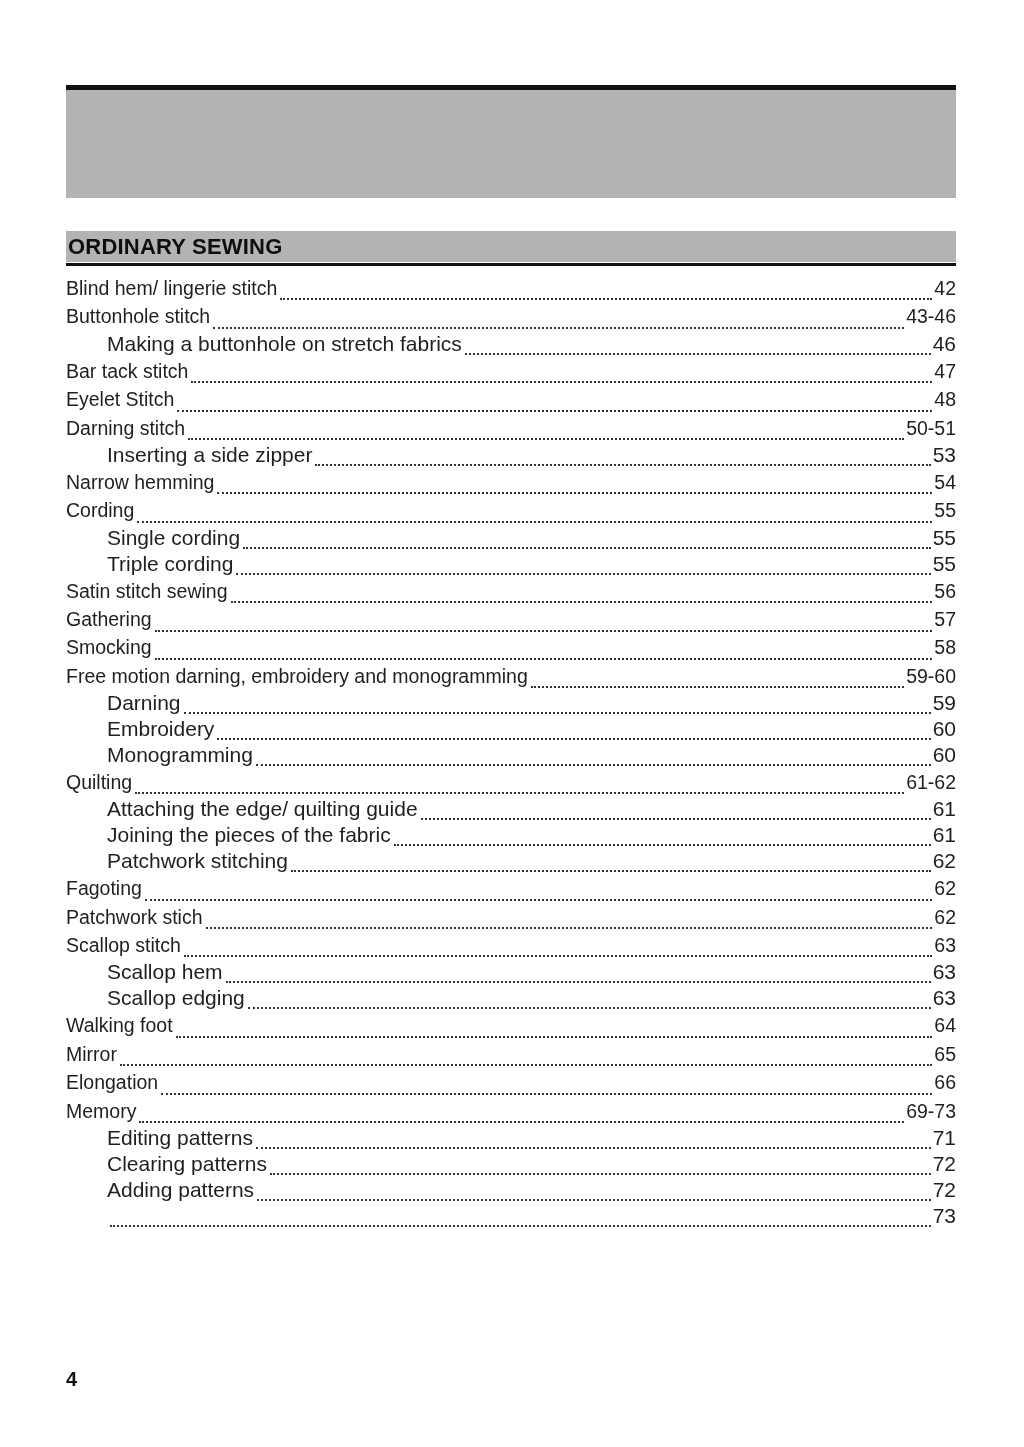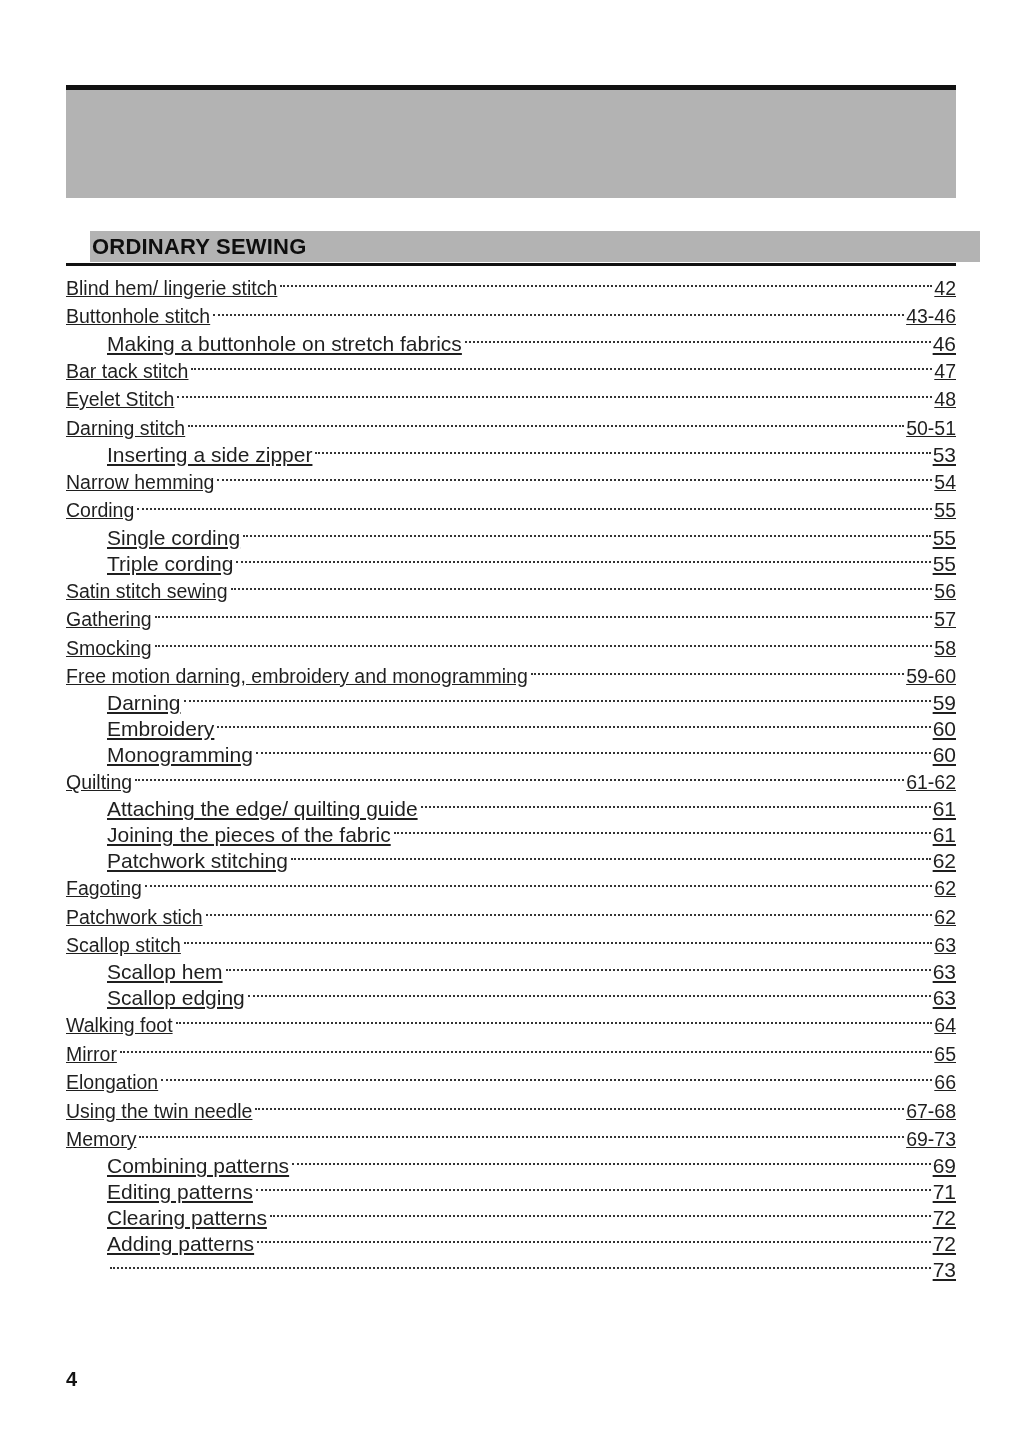--- a/index.html
+++ b/index.html
@@ -27,21 +27,20 @@
     border-top: 5px solid var(--rule-black);
     box-sizing: border-box;
   }
   .section-bar {
     position: absolute;
     left: 66px; top: 231px;
     width: 890px; height: 31px;
     background: var(--bar-gray);
     display: flex;
     align-items: center;
-    margin-left: 24px;
   }
   .section-title {
     font-weight: bold;
     font-size: 22px;
     letter-spacing: 0.2px;
     color: #0e0e0e;
     padding-left: 2px;
     white-space: nowrap;
   }
   .section-rule {
@@ -50,25 +49,24 @@
     width: 890px; height: 3px;
     background: var(--rule-black);
   }
   .toc {
     position: absolute;
     left: 66px; top: 274px;
     width: 890px;
   }
   .row {
     display: flex;
-    align-items: center;
+    align-items: flex-end;
     height: 28.45px;
     line-height: 28.45px;
     font-size: 19.5px;
-    text-decoration: underline;
   }
   .row.sub {
     height: 25.9px;
     line-height: 25.9px;
     font-size: 21px;
     padding-left: 41px;
   }
   .label { white-space: nowrap; }
   .leader {
     flex: 1;
@@ -243,33 +241,23 @@
     <span class="label">Mirror</span>
     <span class="leader"></span>
     <span class="pageno">65</span>
   </div>
       <div class="row">
     <span class="label">Elongation</span>
     <span class="leader"></span>
     <span class="pageno">66</span>
   </div>
       <div class="row">
-    <span class="label">Using the twin needle</span>
-    <span class="leader"></span>
-    <span class="pageno">67-68</span>
-  </div>
-      <div class="row">
     <span class="label">Memory</span>
     <span class="leader"></span>
     <span class="pageno">69-73</span>
-  </div>
-      <div class="row sub">
-    <span class="label">Combining patterns</span>
-    <span class="leader"></span>
-    <span class="pageno">69</span>
   </div>
       <div class="row sub">
     <span class="label">Editing patterns</span>
     <span class="leader"></span>
     <span class="pageno">71</span>
   </div>
       <div class="row sub">
     <span class="label">Clearing patterns</span>
     <span class="leader"></span>
     <span class="pageno">72</span>

